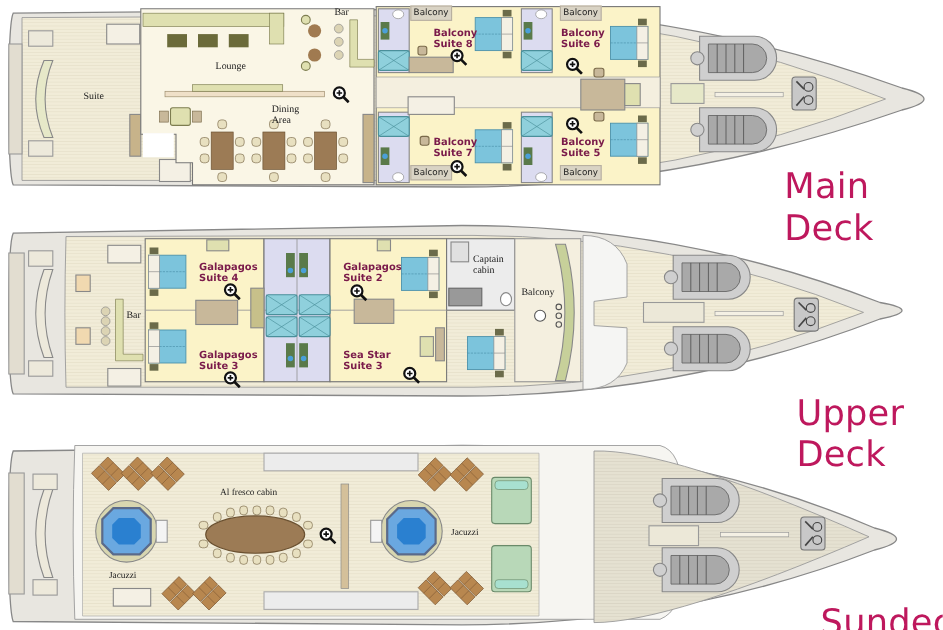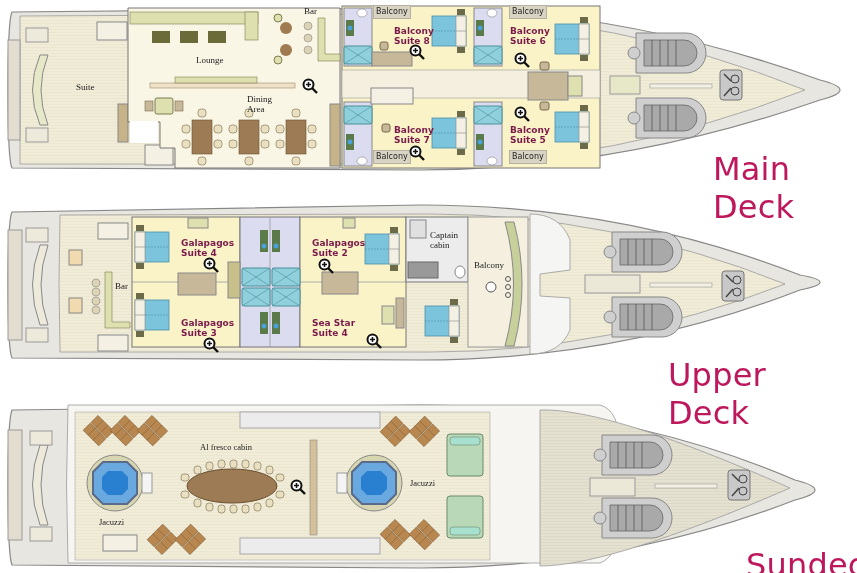--- a/index.html
+++ b/index.html
@@ -378,21 +378,21 @@
 cabin</div>
 <div class="lbl" style="left:474px;top:260px;">Balcony</div>
 
 <div class="suite" style="left:181px;top:238px;">Galapagos
 Suite 4</div>
 <div class="suite" style="left:312px;top:238px;">Galapagos
 Suite 2</div>
 <div class="suite" style="left:181px;top:318px;">Galapagos
 Suite 3</div>
 <div class="suite" style="left:312px;top:318px;">Sea Star
-Suite 4</div>
+Suite 3</div>
 
 <div class="lbl" style="left:200px;top:442px;font-size:8.5px;">Al fresco cabin</div>
 <div class="lbl" style="left:99px;top:517px;font-size:8.5px;">Jacuzzi</div>
 <div class="lbl" style="left:410px;top:478px;font-size:8.5px;">Jacuzzi</div>
 
 <svg class="zoomi" style="left:302px;top:78px;" viewBox="0 0 16 16">
     <circle cx="6.5" cy="6.5" r="5" fill="#fff" stroke="#111" stroke-width="2"></circle>
     <line x1="4" y1="6.5" x2="9" y2="6.5" stroke="#111" stroke-width="1.5"></line>
     <line x1="6.5" y1="4" x2="6.5" y2="9" stroke="#111" stroke-width="1.5"></line>
     <line x1="10" y1="10" x2="15" y2="15" stroke="#111" stroke-width="2.4"></line>
@@ -446,14 +446,14 @@
     <line x1="10" y1="10" x2="15" y2="15" stroke="#111" stroke-width="2.4"></line>
   </svg>
 <svg class="zoomi" style="left:290px;top:479px;" viewBox="0 0 16 16">
     <circle cx="6.5" cy="6.5" r="5" fill="#fff" stroke="#111" stroke-width="2"></circle>
     <line x1="4" y1="6.5" x2="9" y2="6.5" stroke="#111" stroke-width="1.5"></line>
     <line x1="6.5" y1="4" x2="6.5" y2="9" stroke="#111" stroke-width="1.5"></line>
     <line x1="10" y1="10" x2="15" y2="15" stroke="#111" stroke-width="2.4"></line>
   </svg>
 
 <div class="deck-title" style="left:713px;top:150px;">Main Deck</div>
-<div class="deck-title" style="left:668px;top:356px;">Upper Deck</div>
+<div class="deck-title" style="left:724px;top:356px;">Upper Deck</div>
 <div class="deck-title" style="left:746px;top:546px;">Sundeck</div>
 
 </body></html>

